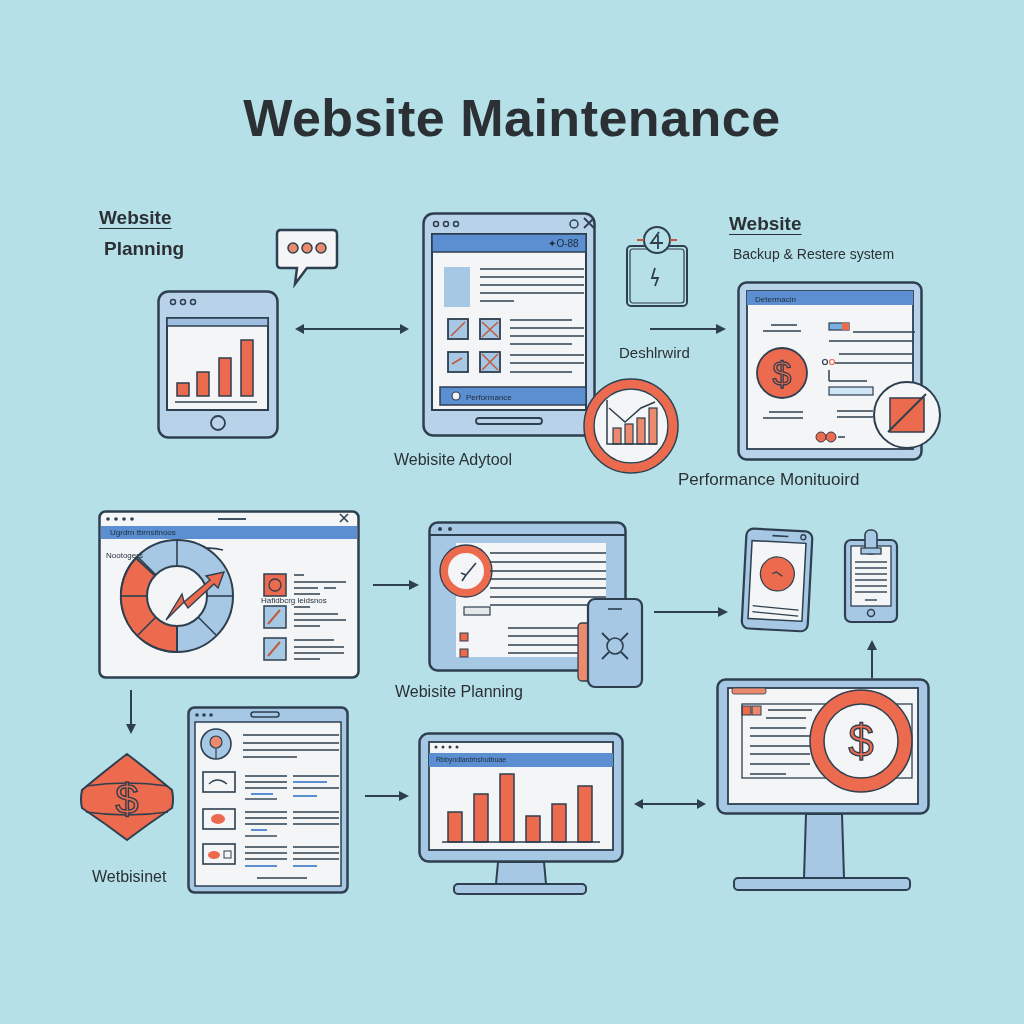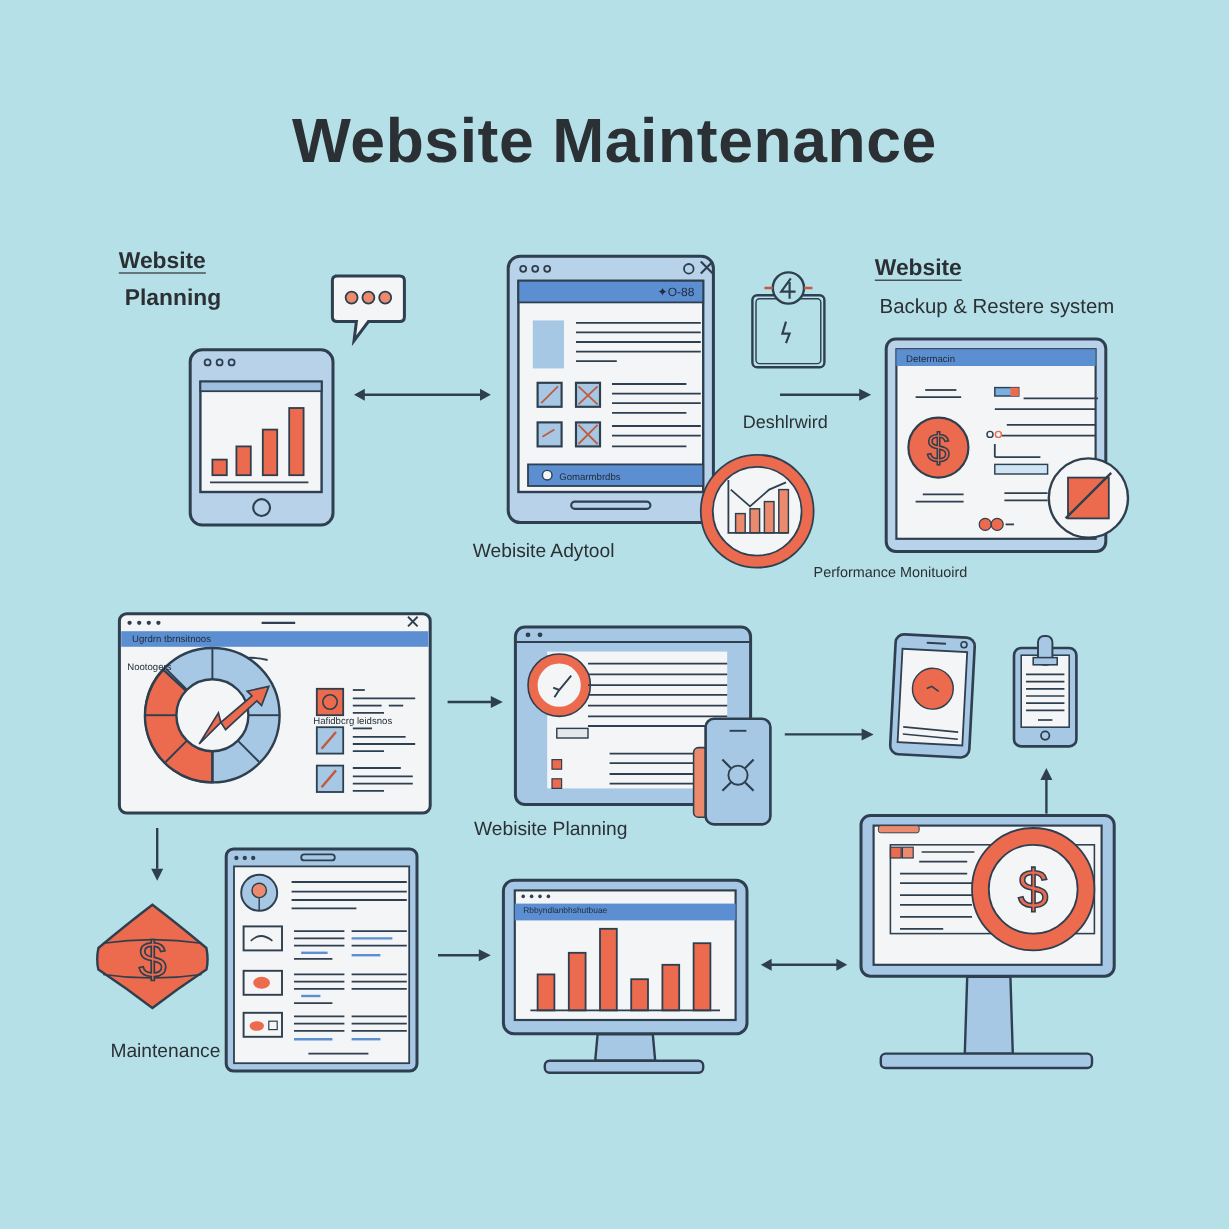--- a/index.html
+++ b/index.html
@@ -1,19 +1,19 @@
 <!DOCTYPE html>
 <html><head>
 <meta charset="utf-8">
 <style>
   html,body{margin:0;padding:0;}
   body{width:1024px;height:1024px;background:#b6e0e8;position:relative;overflow:hidden;font-family:"Liberation Sans",sans-serif;color:#263238;}
   .abs{position:absolute;text-align:right;}
   .title{left:0;width:1024px;top:88px;text-align:center;font-size:52px;font-weight:bold;color:#2b3034;letter-spacing:0.5px;}
-  .label{font-size:17px;color:#2b3034;white-space:nowrap;}
+  .label{font-size:14px;color:#2b3034;white-space:nowrap;}
   .label.bold{font-weight:bold;font-size:19px;}
   .label.u{text-decoration:underline;text-underline-offset:4px;}
   svg{position:absolute;overflow:visible;}
 </style>
 </head>
 <body>
 
 <div class="abs title">Website Maintenance</div>
 
 <div class="abs label bold u" style="left:99px;top:207px;">Website</div>
@@ -78,21 +78,21 @@
       <rect x="58" y="140" width="20" height="20"></rect>
   </g>
   <g stroke="#c25a3e" stroke-width="1.5">
       <path d="M29 124 L43 110 M60 110 L76 125 M60 125 L76 110 M30 152 L40 146 M60 142 L76 158 M60 158 L76 142"></path>
     </g>
   <rect x="18" y="175" width="146" height="18" fill="#5b8fd1" stroke="#2e3f4f" stroke-width="1.5"></rect>
   <circle cx="34" cy="184" r="4" fill="#f4f5f6" stroke="#2e3f4f" stroke-width="1.2"></circle>
   <rect x="54" y="206" width="66" height="6" rx="3" fill="none" stroke="#2e3f4f" stroke-width="1.8"></rect>
 </svg>
 <div class="abs" style="left:548px;top:238px;font-size:10px;color:#1f2b38;">✦O-88</div>
-<div class="abs" style="left:466px;top:393px;font-size:8px;color:#1f2b38;">Gomarmbrdbs</div>
+<div class="abs" style="left:466px;top:393px;font-size:8px;color:#1f2b38;">Performance</div>
 
 <svg style="left:583px;top:378px;" width="96" height="96">
   <circle cx="48" cy="48" r="42" fill="#f4f5f6" stroke="#ec6a4e" stroke-width="9"></circle>
   <circle cx="48" cy="48" r="47" fill="none" stroke="#2e3f4f" stroke-width="1.5"></circle>
   <circle cx="48" cy="48" r="37" fill="none" stroke="#2e3f4f" stroke-width="1.5"></circle>
   <g fill="#ec8a6e" stroke="#2e3f4f" stroke-width="1.2">
     <rect x="30" y="50" width="8" height="16"></rect>
       <rect x="42" y="46" width="8" height="20"></rect>
       <rect x="54" y="40" width="8" height="26"></rect>
       <rect x="66" y="30" width="8" height="36"></rect>
@@ -147,21 +147,21 @@
   <circle cx="95" cy="81" r="2.5" fill="none" stroke="#ec6a4e" stroke-width="1.2"></circle>
   <circle cx="84" cy="156" r="5" fill="#ec6a4e" stroke="#2e3f4f" stroke-width="1"></circle>
   <circle cx="94" cy="156" r="5" fill="#ec6a4e" stroke="#2e3f4f" stroke-width="1"></circle>
 </svg>
 <div class="abs" style="left:755px;top:295px;font-size:8px;color:#1f2b38;">Determacin</div>
 <svg style="left:872px;top:380px;" width="70" height="70">
   <circle cx="35" cy="35" r="33" fill="#f4f5f6" stroke="#2e3f4f" stroke-width="2"></circle>
   <rect x="18" y="18" width="34" height="34" fill="#ec6a4e" stroke="#2e3f4f" stroke-width="1.5"></rect>
   <path d="M16 52 L54 14" stroke="#2e3f4f" stroke-width="2"></path>
 </svg>
-<div class="abs label" style="left:678px;top:470px;font-size:12px;">Performance Monituoird</div>
+<div class="abs label" style="left:678px;top:470px;font-size:17px;">Performance Monituoird</div>
 <div class="abs label" style="left:394px;top:451px;font-size:16px;">Webisite Adytool</div>
 
 <svg style="left:98px;top:510px;" width="262" height="170">
   <rect x="1.5" y="1.5" width="259" height="166" rx="6" fill="#f4f5f6" stroke="#2e3f4f" stroke-width="2.5"></rect>
   <g fill="#2e3f4f">
       <circle cx="10" cy="9" r="1.8"></circle>
       <circle cx="18" cy="9" r="1.8"></circle>
       <circle cx="26" cy="9" r="1.8"></circle>
       <circle cx="34" cy="9" r="1.8"></circle>
     </g>
@@ -294,21 +294,21 @@
 <svg style="left:124px;top:690px;" width="14" height="44">
   <line x1="7" y1="0" x2="7" y2="34" stroke="#2e3f4f" stroke-width="2"></line>
     <path d="M7 44 L2 34 L12 34 Z" fill="#2e3f4f"></path>
 </svg>
 
 <svg style="left:78px;top:752px;" width="98" height="90">
   <path d="M49 2 Q70 18 94 38 Q96 48 94 56 Q70 72 49 88 Q28 72 4 56 Q2 48 4 38 Q28 18 49 2 Z" fill="#ec6a4e" stroke="#2e3f4f" stroke-width="2"></path>
   <path d="M8 34 Q49 28 90 34 M8 60 Q49 66 90 60" fill="none" stroke="#2e3f4f" stroke-width="1.3"></path>
   <text x="49" y="62" text-anchor="middle" font-family="Liberation Sans, sans-serif" font-size="42" fill="#ec6a4e" stroke="#2e3f4f" stroke-width="1.4">$</text>
 </svg>
-<div class="abs label" style="left:92px;top:868px;font-size:16px;">Maintenance</div>
+<div class="abs label" style="left:92px;top:868px;font-size:16px;">Wetbisinet</div>
 
 <svg style="left:187px;top:706px;" width="162" height="188">
   <rect x="1.5" y="1.5" width="159" height="185" rx="6" fill="#a7c8e4" stroke="#2e3f4f" stroke-width="2.5"></rect>
   <g fill="#2e3f4f">
       <circle cx="10" cy="9" r="1.8"></circle>
       <circle cx="17" cy="9" r="1.8"></circle>
       <circle cx="24" cy="9" r="1.8"></circle>
     </g>
   <rect x="64" y="6" width="28" height="5" rx="2.5" fill="none" stroke="#2e3f4f" stroke-width="1.5"></rect>
   <rect x="8" y="16" width="146" height="164" fill="#f4f5f6" stroke="#2e3f4f" stroke-width="1.5"></rect>

